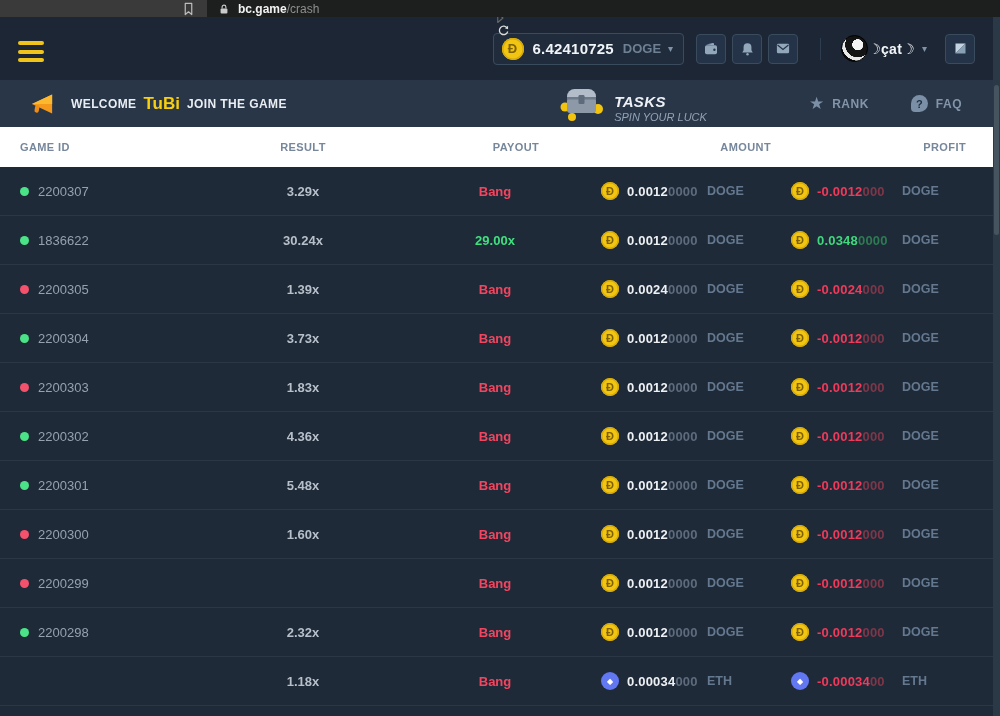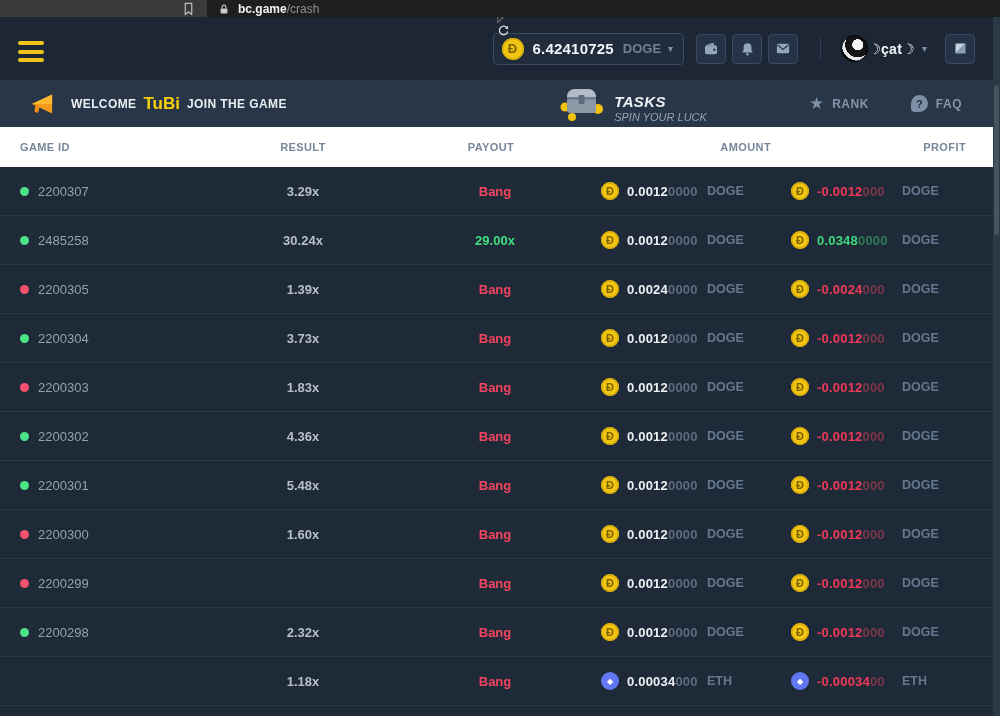--- a/index.html
+++ b/index.html
@@ -47,21 +47,21 @@
   .faq { display:flex; align-items:center; margin-left:42px; cursor:pointer; }
   .star-ic { color:#7b90a6; font-size:17px; line-height:1; }
   .q-ic { width:17px; height:17px; border-radius:50% 50% 50% 4px; background:#7b90a6; color:#223142; font-size:11px; font-weight:700; display:flex; align-items:center; justify-content:center; }
   .mini-label { color:#8495a9; font-size:12px; font-weight:700; margin-left:8px; letter-spacing:0.5px; }
 
   
   .thead { height:40px; background:#ffffff; position:relative; }
   .th { position:absolute; top:0; height:100%; display:flex; align-items:center; color:#76869b; font-size:11px; font-weight:700; letter-spacing:0.4px; }
   .th.c1 { left:20px; }
   .th.c2 { left:260px; width:86px; justify-content:center; }
-  .th.c3 { left:416px; width:150px; justify-content:center; }
+  .th.c3 { left:441px; width:150px; justify-content:center; }
   .th.c4 { left:601px; width:170px; justify-content:flex-end; }
   .th.c5 { left:791px; width:175px; justify-content:flex-end; }
 
   .trow { position:relative; height:49px; border-bottom:1px solid #2a3746; cursor:pointer; }
   .cell { position:absolute; top:0; height:100%; display:flex; align-items:center; }
   .cid { left:20px; }
   .dot { width:9px; height:9px; border-radius:50%; margin-right:9px; }
   .dot.green { background:#4be387; }
   .dot.red { background:#f4516c; }
   .idtext { color:#96a1b0; font-size:13px; }
@@ -230,21 +230,21 @@
     <div class="cell cprofit">
       <span class="coin doge">Đ</span>
       <span class="val"><b class="main neg">-0.0012</b><i class="dim neg-dim">000</i></span>
       <span class="cur">DOGE</span>
     </div>
   </div>
 
   <div class="trow">
     <div class="cell cid">
       <span class="dot green"></span>
-      <span class="idtext">2485258</span>
+      <span class="idtext">1836622</span>
     </div>
     <div class="cell cresult">30.24x</div>
     <div class="cell cpayout win">29.00x</div>
     <div class="cell camount">
       <span class="coin doge">Đ</span>
       <span class="val"><b class="main">0.0012</b><i class="dim">0000</i></span>
       <span class="cur">DOGE</span>
     </div>
     <div class="cell cprofit">
       <span class="coin doge">Đ</span>

